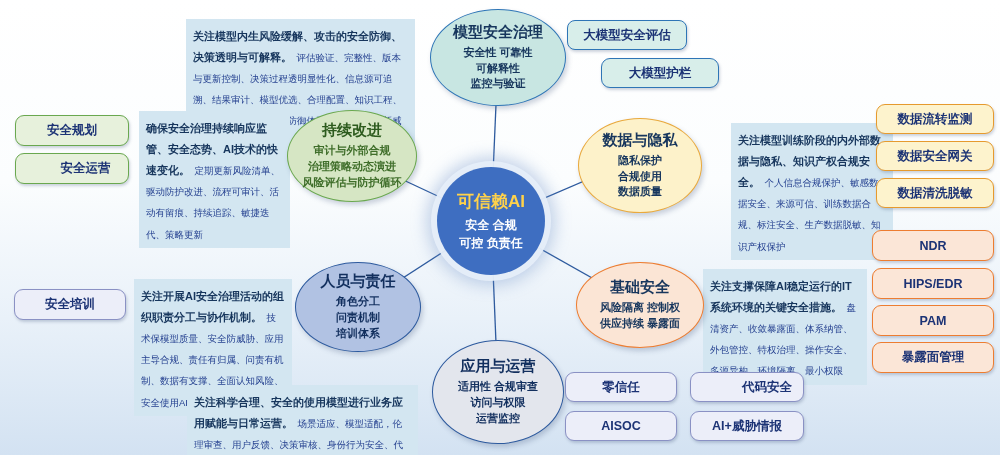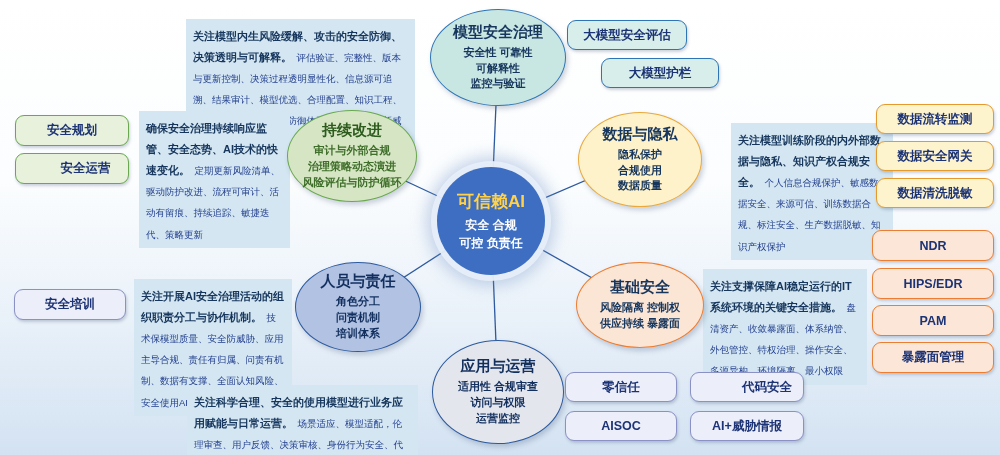--- a/index.html
+++ b/index.html
@@ -15,21 +15,21 @@
   .node {
     position:absolute; border-radius:50%;
     display:flex; flex-direction:column; align-items:center; justify-content:center;
     text-align:center; box-shadow:2px 3px 5px rgba(60,80,120,.25);
   }
   .node .title { font-weight:bold; font-size:15px; margin-bottom:3px; }
   .node .line  { font-size:11px; line-height:1.45; font-weight:bold; }
 
   #node-model   { left:430px; top:9px;   width:136px; height:97px; background:#c8e6e2; border:1.5px solid #2e75b6; }
   #node-improve { left:287px; top:110px; width:130px; height:92px; background:#d6e6c4; border:1.5px solid #6aa84f; }
-  #node-data    { left:578px; top:112px; width:124px; height:95px; background:#fdf2ca; border:1.5px solid #e9a93d; }
+  #node-data    { left:578px; top:118px; width:124px; height:95px; background:#fdf2ca; border:1.5px solid #e9a93d; }
   #node-people  { left:295px; top:262px; width:126px; height:90px; background:#b1c2e3; border:1.5px solid #2d5a9e; }
   #node-infra   { left:576px; top:262px; width:128px; height:86px; background:#fbe5d5; border:1.5px solid #ed7d31; }
   #node-app     { left:432px; top:340px; width:132px; height:104px; background:#e3e6ed; border:1.5px solid #2d5a9e; }
 
   #node-model .title, #node-data .title, #node-infra .title { color:#17365d; }
   #node-model .line,  #node-data .line,  #node-infra .line  { color:#17365d; }
   #node-people .title, #node-app .title { color:#122f5e; }
   #node-people .line,  #node-app .line  { color:#122f5e; }
   #node-improve .title { color:#2d5b1e; }
   #node-improve .line  { color:#3f6e2a; }
@@ -51,21 +51,21 @@
     display:flex; align-items:center; justify-content:center;
     font-weight:bold; font-size:12.5px; color:#1c3375;
     box-shadow:1px 2px 3px rgba(60,80,120,.25); background:#fff;
   }
   .chip.green  { background:#e7f1dc; border:1.5px solid #6aa84f; }
   .chip.cyan   { background:#d8eeea; border:1.5px solid #2e75b6; }
   .chip.yellow { background:#fdf3cd; border:1.5px solid #e69a2e; }
   .chip.peach  { background:#fbe6d7; border:1.5px solid #ed7d31; }
   .chip.lav    { background:#eceef9; border:1.5px solid #8a91c4; }
 
-  #chip-model-eval  { left:567px; top:20px;  width:120px; height:30px; }
+  #chip-model-eval  { left:567px; top:20px;  width:120px; height:30px;border-radius:8px; }
   #chip-model-rail  { left:567px; top:58px;  width:118px; height:30px;margin-left:34px; }
   #chip-plan        { left:15px;  top:115px; width:114px; height:31px; }
   #chip-ops         { left:15px;  top:153px; width:114px; height:31px;padding-left:27px; }
   #chip-train       { left:14px;  top:289px; width:112px; height:31px; }
   #chip-data-flow   { left:876px; top:104px; width:118px; height:30px; }
   #chip-data-gw     { left:876px; top:141px; width:118px; height:30px; }
   #chip-data-clean  { left:876px; top:178px; width:118px; height:30px; }
   #chip-ndr         { left:872px; top:230px; width:122px; height:31px; }
   #chip-hips        { left:872px; top:268px; width:122px; height:31px; }
   #chip-pam         { left:872px; top:305px; width:122px; height:31px; }

